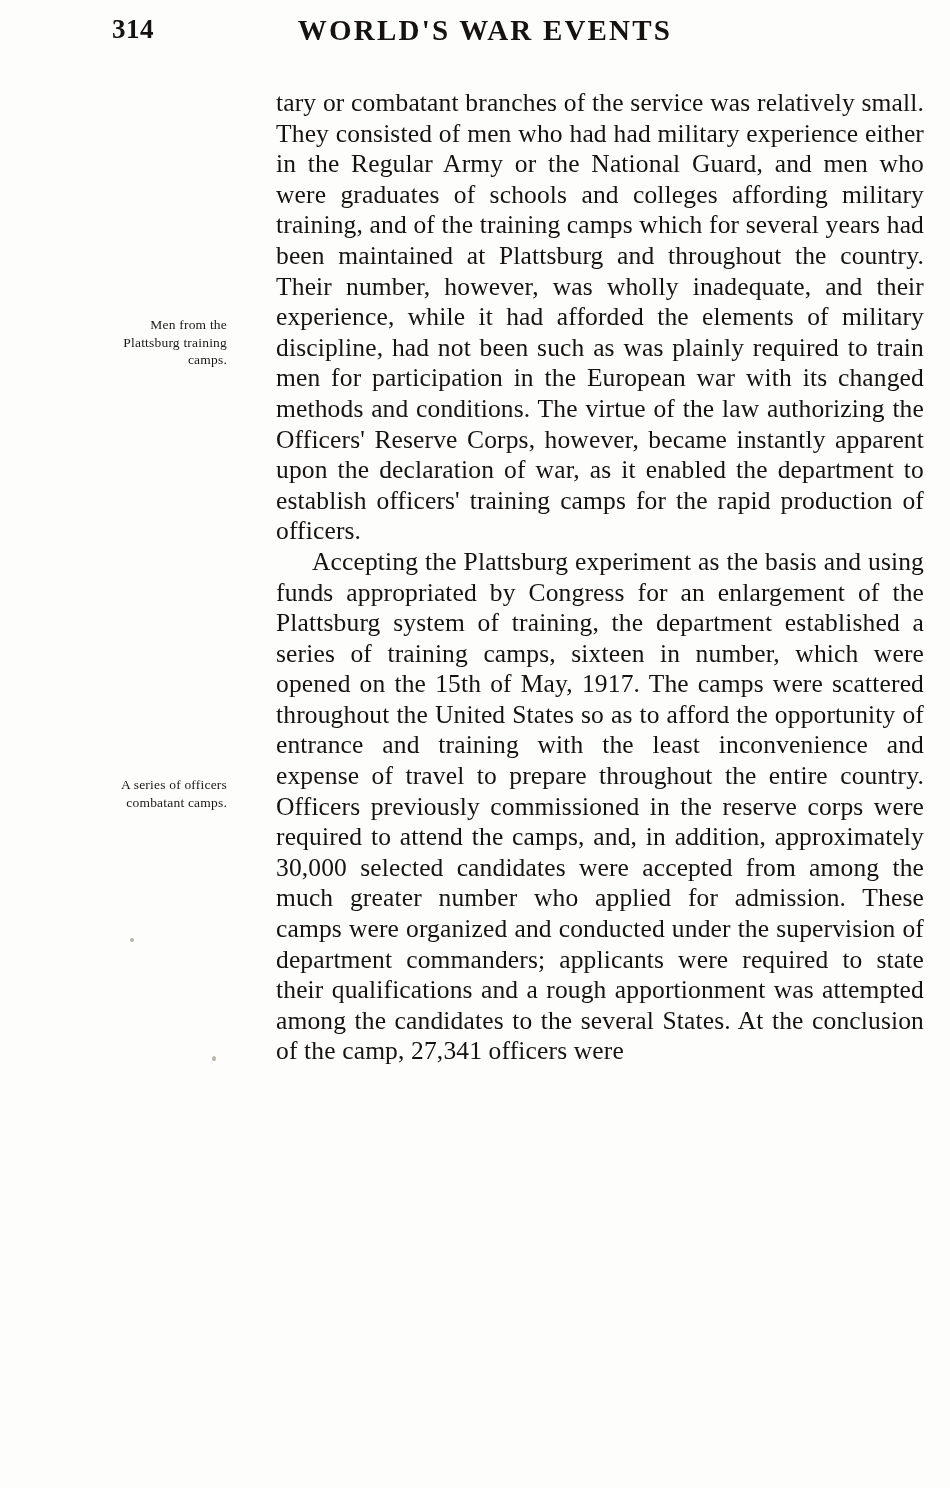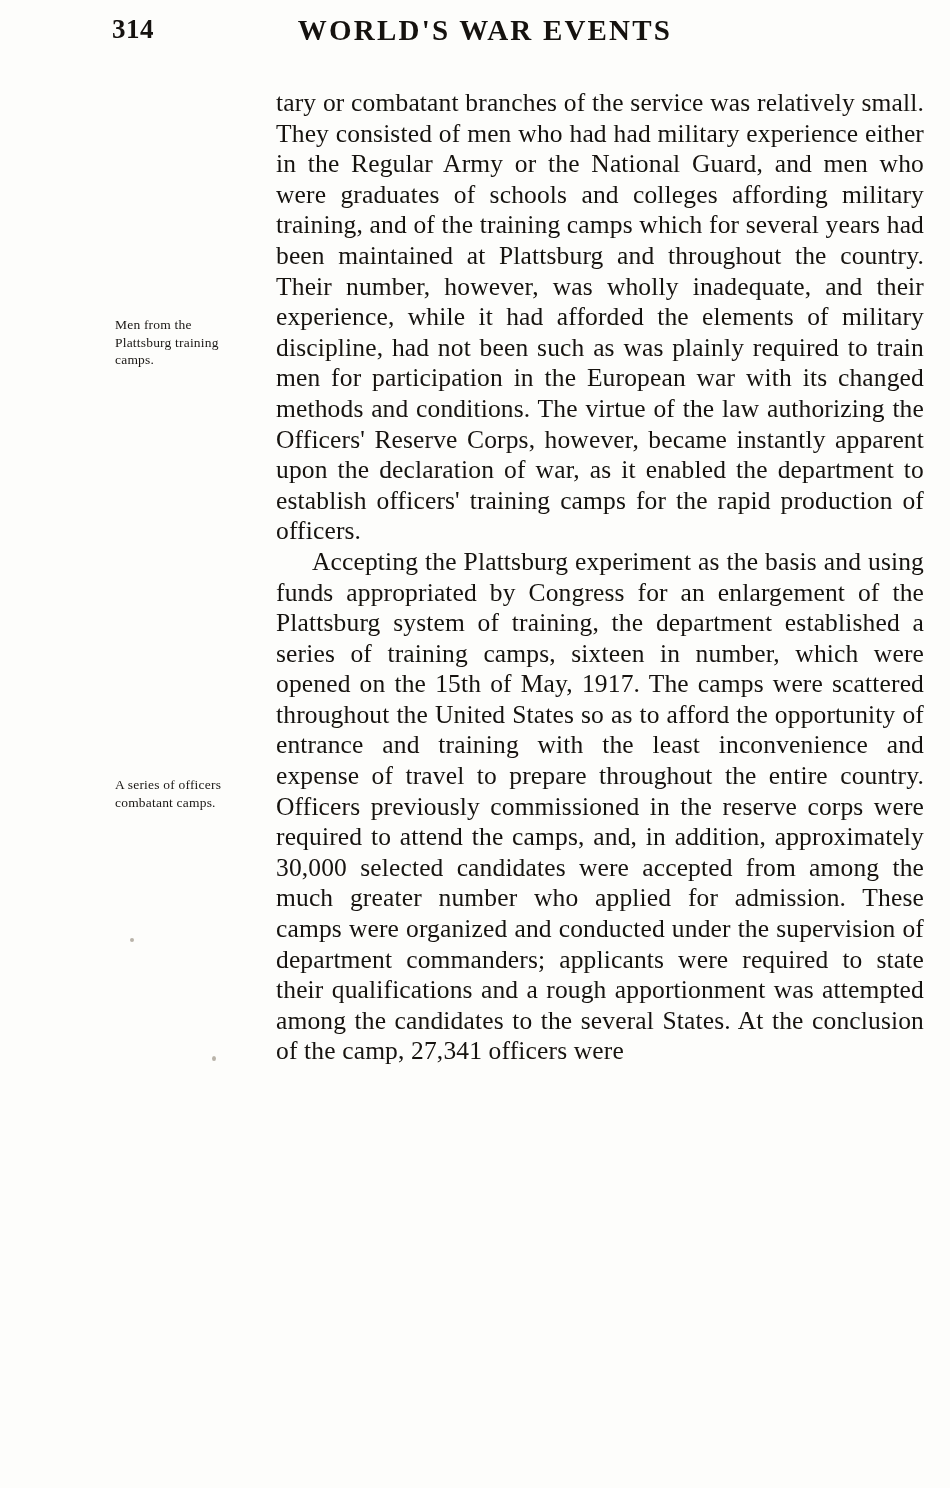--- a/index.html
+++ b/index.html
@@ -78,21 +78,21 @@
   
   .sidenote {
     position: absolute;
     left: 115px;
     width: 112px;
     font-family: "Liberation Serif", serif;
     font-size: 13.5px;
     line-height: 17.5px;
     letter-spacing: 0.2px;
     color: #1a1714;
-    text-align: left;
+    text-align: right;
   }
   .sidenote-1 { top: 316px; }
   .sidenote-2 { top: 776px; }
 
   
   .speck {
     position: absolute;
     background: #b9b3a9;
     border-radius: 50%;
   }

